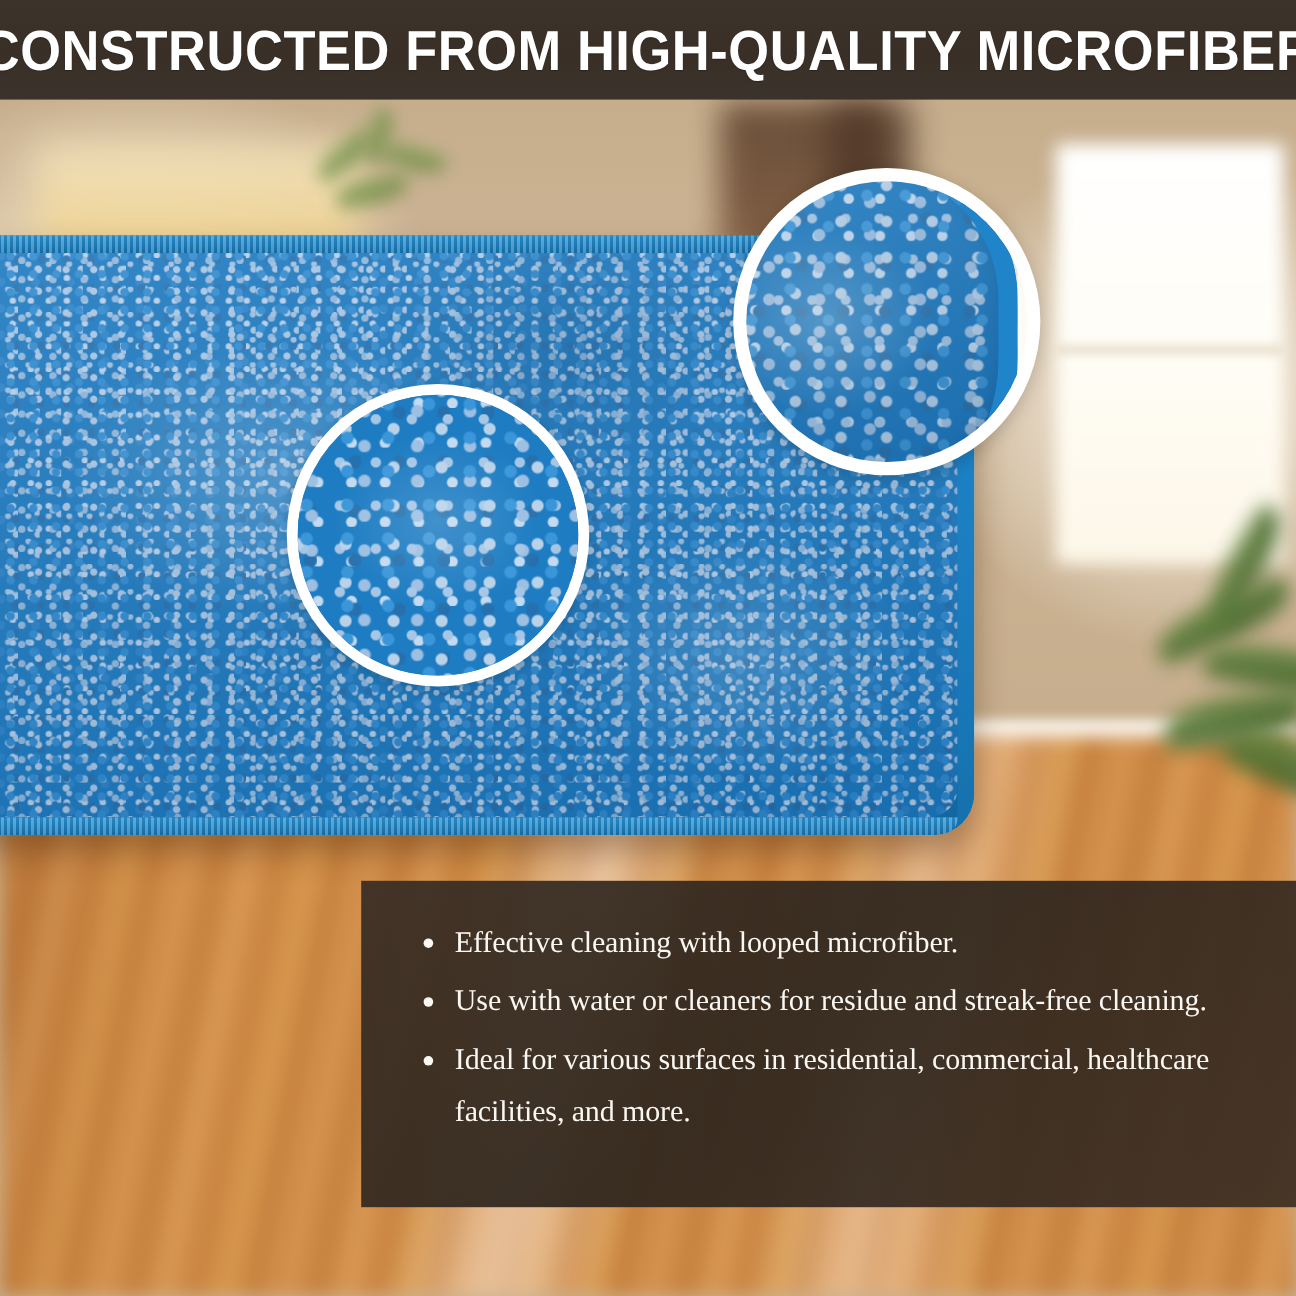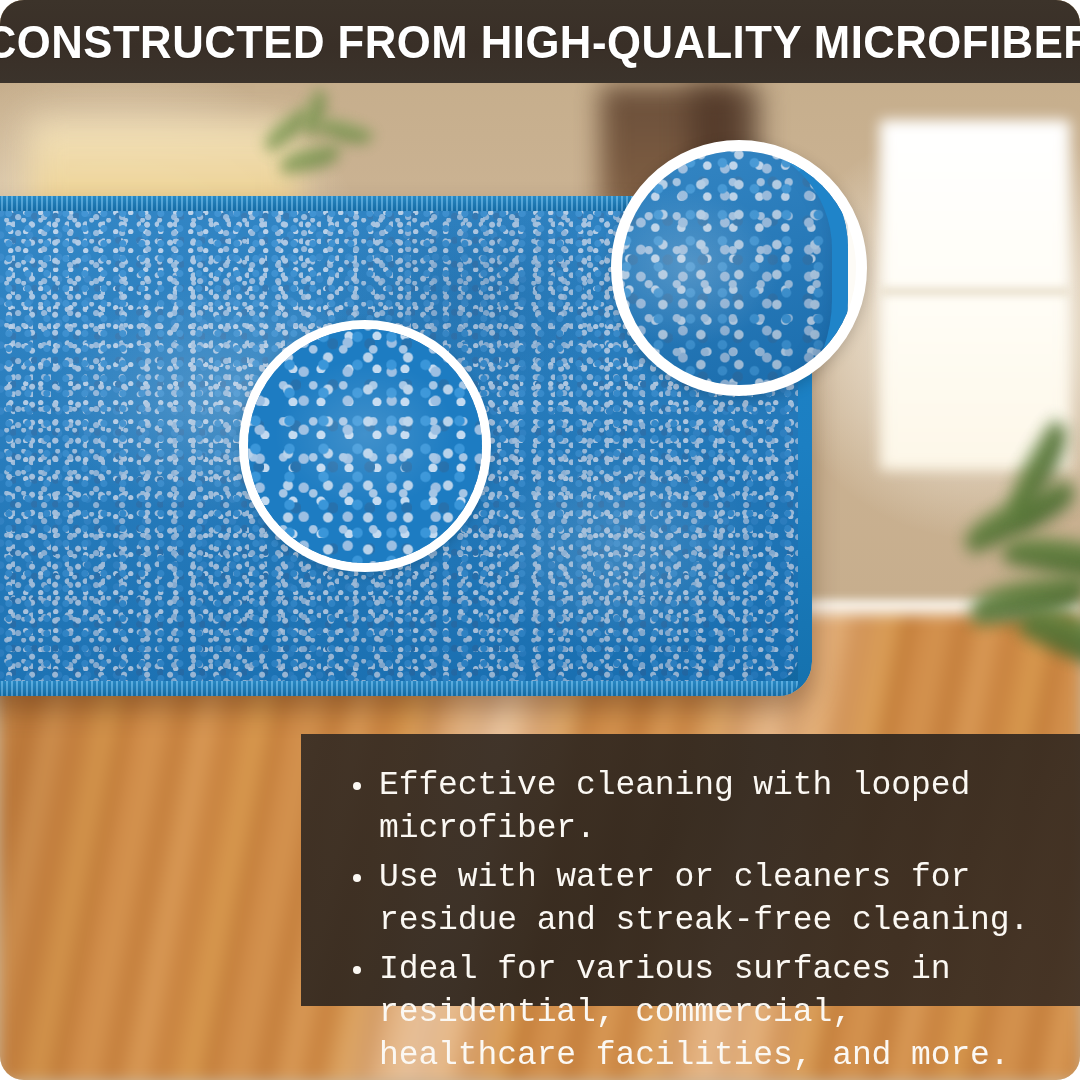--- a/index.html
+++ b/index.html
@@ -8,21 +8,20 @@
     width:1080px; height:1080px;
     background:#ffffff;
     font-family:"Liberation Sans", sans-serif;
     overflow:hidden;
   }
 
   #infographic {
     position:relative;
     width:1080px; height:1080px;
     overflow:hidden;
-    border-radius:24px;
   }
 
   
   .scene {
     position:absolute; inset:0;
     background:#c9b292;
   }
   
   .wall {
     position:absolute; left:0; top:0; width:100%; height:640px;
@@ -251,22 +250,22 @@
   .bullet-panel {
     position:absolute; left:301px; top:734px; width:779px; height:272px;
     background:linear-gradient(135deg, rgba(56,45,36,.93) 0%, rgba(46,37,29,.93) 45%, rgba(60,46,35,.92) 100%);
     z-index:25;
     padding:30px 34px 24px 52px;
   }
   .bullet-list { list-style:none; }
   .bullet-item {
     position:relative;
     color:#fbf8f3;
-    font-family:Liberation Mono, monospace;
-    font-size:33px;
+    font-family:Liberation Serif, serif;
+    font-size:25px;
     line-height:43px;
     padding-left:26px;
     margin-bottom:6px;
     letter-spacing:-0.1px;
   }
   .bullet-item::before {
     content:"";
     position:absolute; left:0; top:18px;
     width:8px; height:8px; border-radius:50%;
     background:#fbf8f3;

